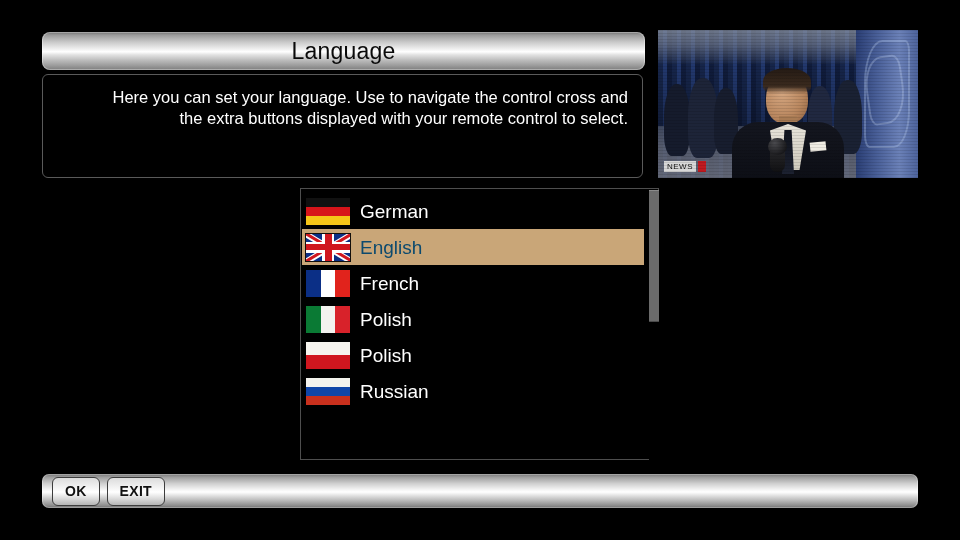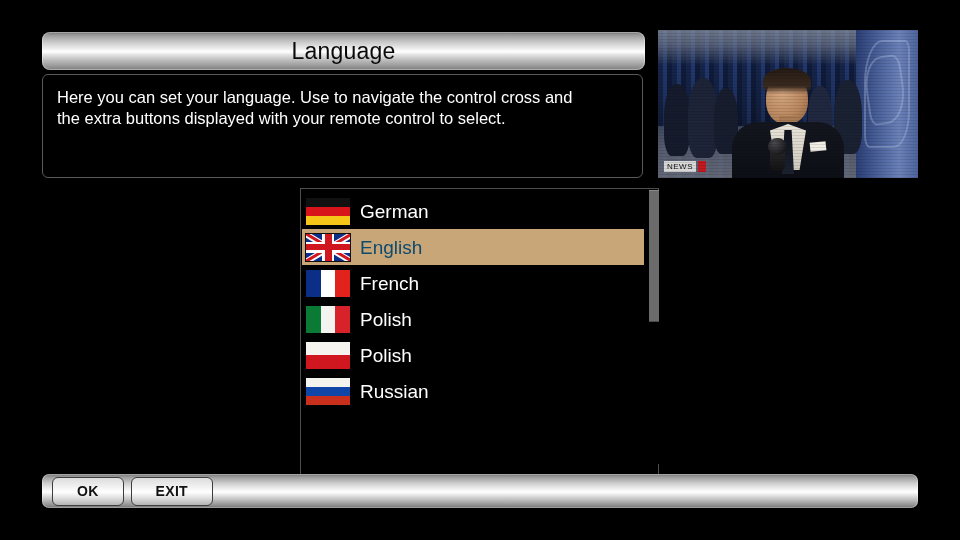--- a/index.html
+++ b/index.html
@@ -65,20 +65,21 @@
     border-radius: 6px;
     box-sizing: border-box;
     padding: 12px 14px 0 14px;
   }
   .desc-panel .desc-text {
     display: block;
     font-size: 16.5px;
     line-height: 21px;
     color: #ffffff;
     white-space: pre-line;
+    text-align: right;
   }
 
   
   .video-preview {
     position: absolute;
     left: 658px;
     top: 30px;
     width: 260px;
     height: 148px;
     overflow: hidden;
@@ -200,21 +201,21 @@
        rgba(255,255,255,0.0) 1px, rgba(255,255,255,0.0) 3px);
     pointer-events: none;
   }
 
   
   .list-panel {
     position: absolute;
     left: 300px;
     top: 188px;
     width: 359px;
-    height: 316px;
+    height: 272px;
     background: #000000;
     border: 1px solid #4e4e4e;
     box-sizing: border-box;
   }
   .list-items {
     position: absolute;
     left: 1px;
     top: 4px;
     width: 342px;
   }
@@ -332,21 +333,21 @@
         #6f6f6f 100%);
     box-shadow: inset 0 0 0 1px rgba(255,255,255,0.3);
     display: flex;
     align-items: center;
     padding-left: 10px;
     box-sizing: border-box;
   }
   .softkey {
     height: 29px;
     min-width: 34px;
-    padding: 0 24px;
+    padding: 0 12px;
     margin-right: 7px;
     border: 1.5px solid #3d3d3d;
     border-radius: 6px;
     background: linear-gradient(to bottom, #dcdcdc 0%, #f6f6f6 40%, #ffffff 52%, #d8d8d8 78%, #b5b5b5 100%);
     display: flex;
     align-items: center;
     justify-content: center;
     font-size: 14px;
     font-weight: bold;
     color: #111111;

